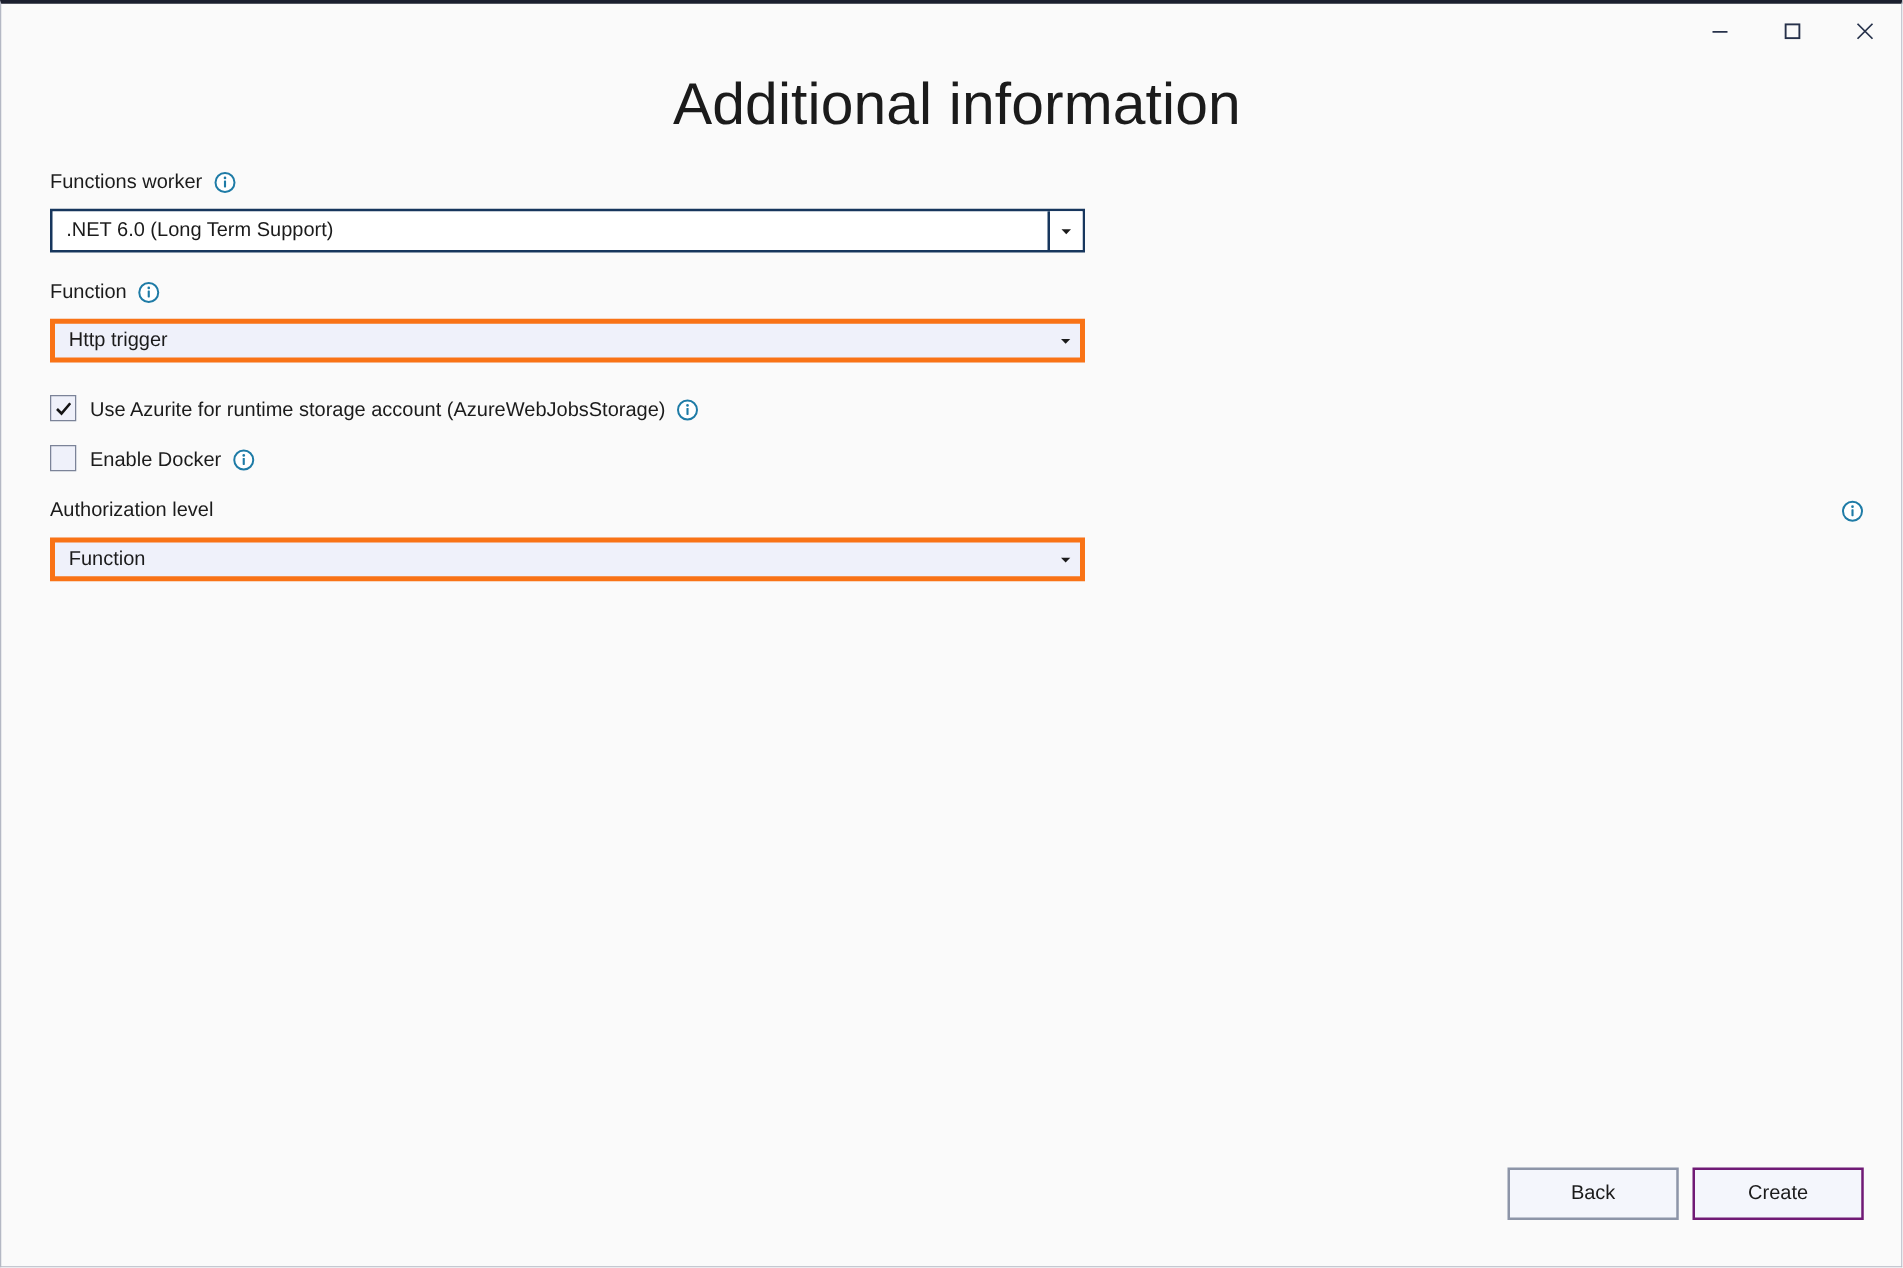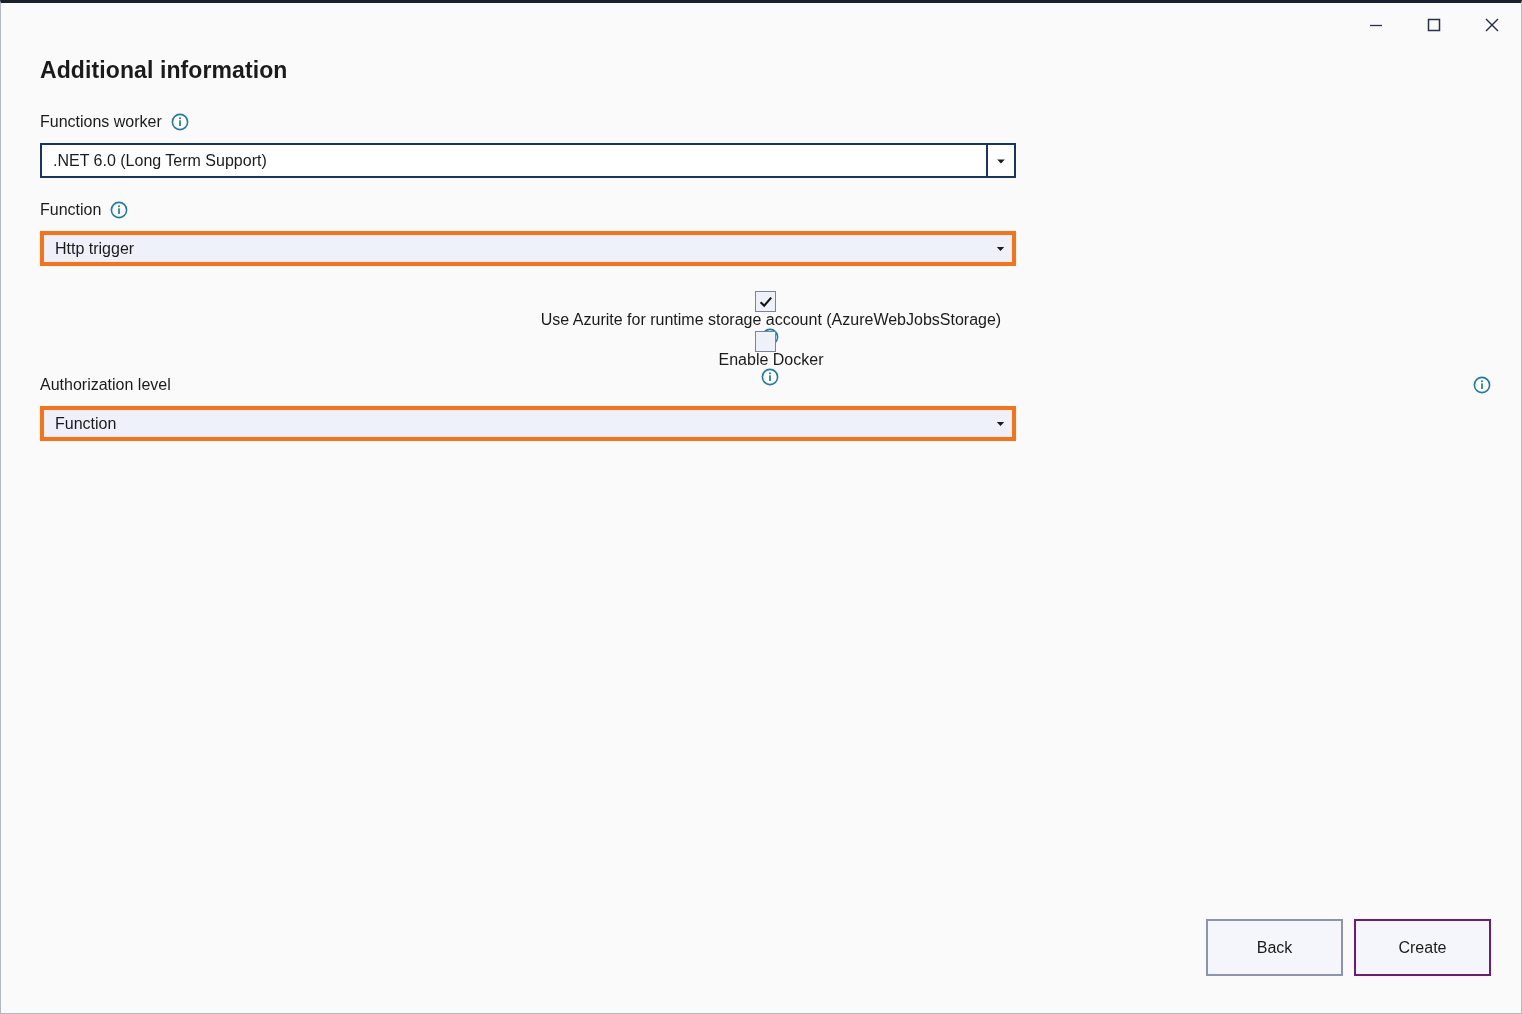--- a/index.html
+++ b/index.html
@@ -50,27 +50,28 @@
   
   .content {
     position: absolute;
     left: 39px;
     top: 44px;
     right: 30px;
     bottom: 0;
   }
 
   .page-title {
-    font-size: 23px;
-    font-weight: 700;
+    font-size: 47px;
+    font-weight: 400;
     color: #1b1b1b;
     letter-spacing: 0.1px;
     line-height: 1;
     margin: 0;
     padding-top: 12px;
+    text-align: center;
   }
 
   .subtitle-row {
     display: flex;
     align-items: center;
     margin-top: 33px;
     height: 34px;
   }
   .subtitle {
     font-size: 25px;
@@ -113,21 +114,21 @@
     display: inline-flex;
     margin-left: 9px;
     flex: none;
   }
   .info-icon svg { display: block; }
 
   
   .combo {
     position: relative;
     box-sizing: border-box;
-    width: 976px;
+    width: 828px;
     height: 35px;
     margin-top: 11px;
     display: flex;
     align-items: center;
     font-size: 16px;
     color: #1b1b1b;
   }
   .combo .value {
     padding-left: 11px;
     line-height: 1;
@@ -158,23 +159,22 @@
   }
   .combo.focused .arrow-btn {
     width: 26px;
     border-left: 2px solid #17365d;
     background: #ffffff;
   }
 
   
   .check-row {
     display: flex;
-    align-items: center;
+    align-items: flex-end;
     height: 22px;
-    flex-direction: column;
   }
   .check-row.first { margin-top: 25px; }
   .check-row.second { margin-top: 18px; }
 
   .checkbox {
     box-sizing: border-box;
     width: 21px;
     height: 21px;
     flex: none;
     background: #eff1fa;
@@ -200,21 +200,21 @@
   .footer {
     position: absolute;
     right: 30px;
     bottom: 37px;
     display: flex;
     align-items: center;
     gap: 11px;
   }
   .btn {
     box-sizing: border-box;
-    height: 57px;
+    height: 42px;
     min-width: 137px;
     padding: 0 18px;
     font-family: inherit;
     font-size: 16px;
     color: #1b1b1b;
     background: #f4f6fc;
     display: flex;
     align-items: center;
     justify-content: center;
     cursor: default;

